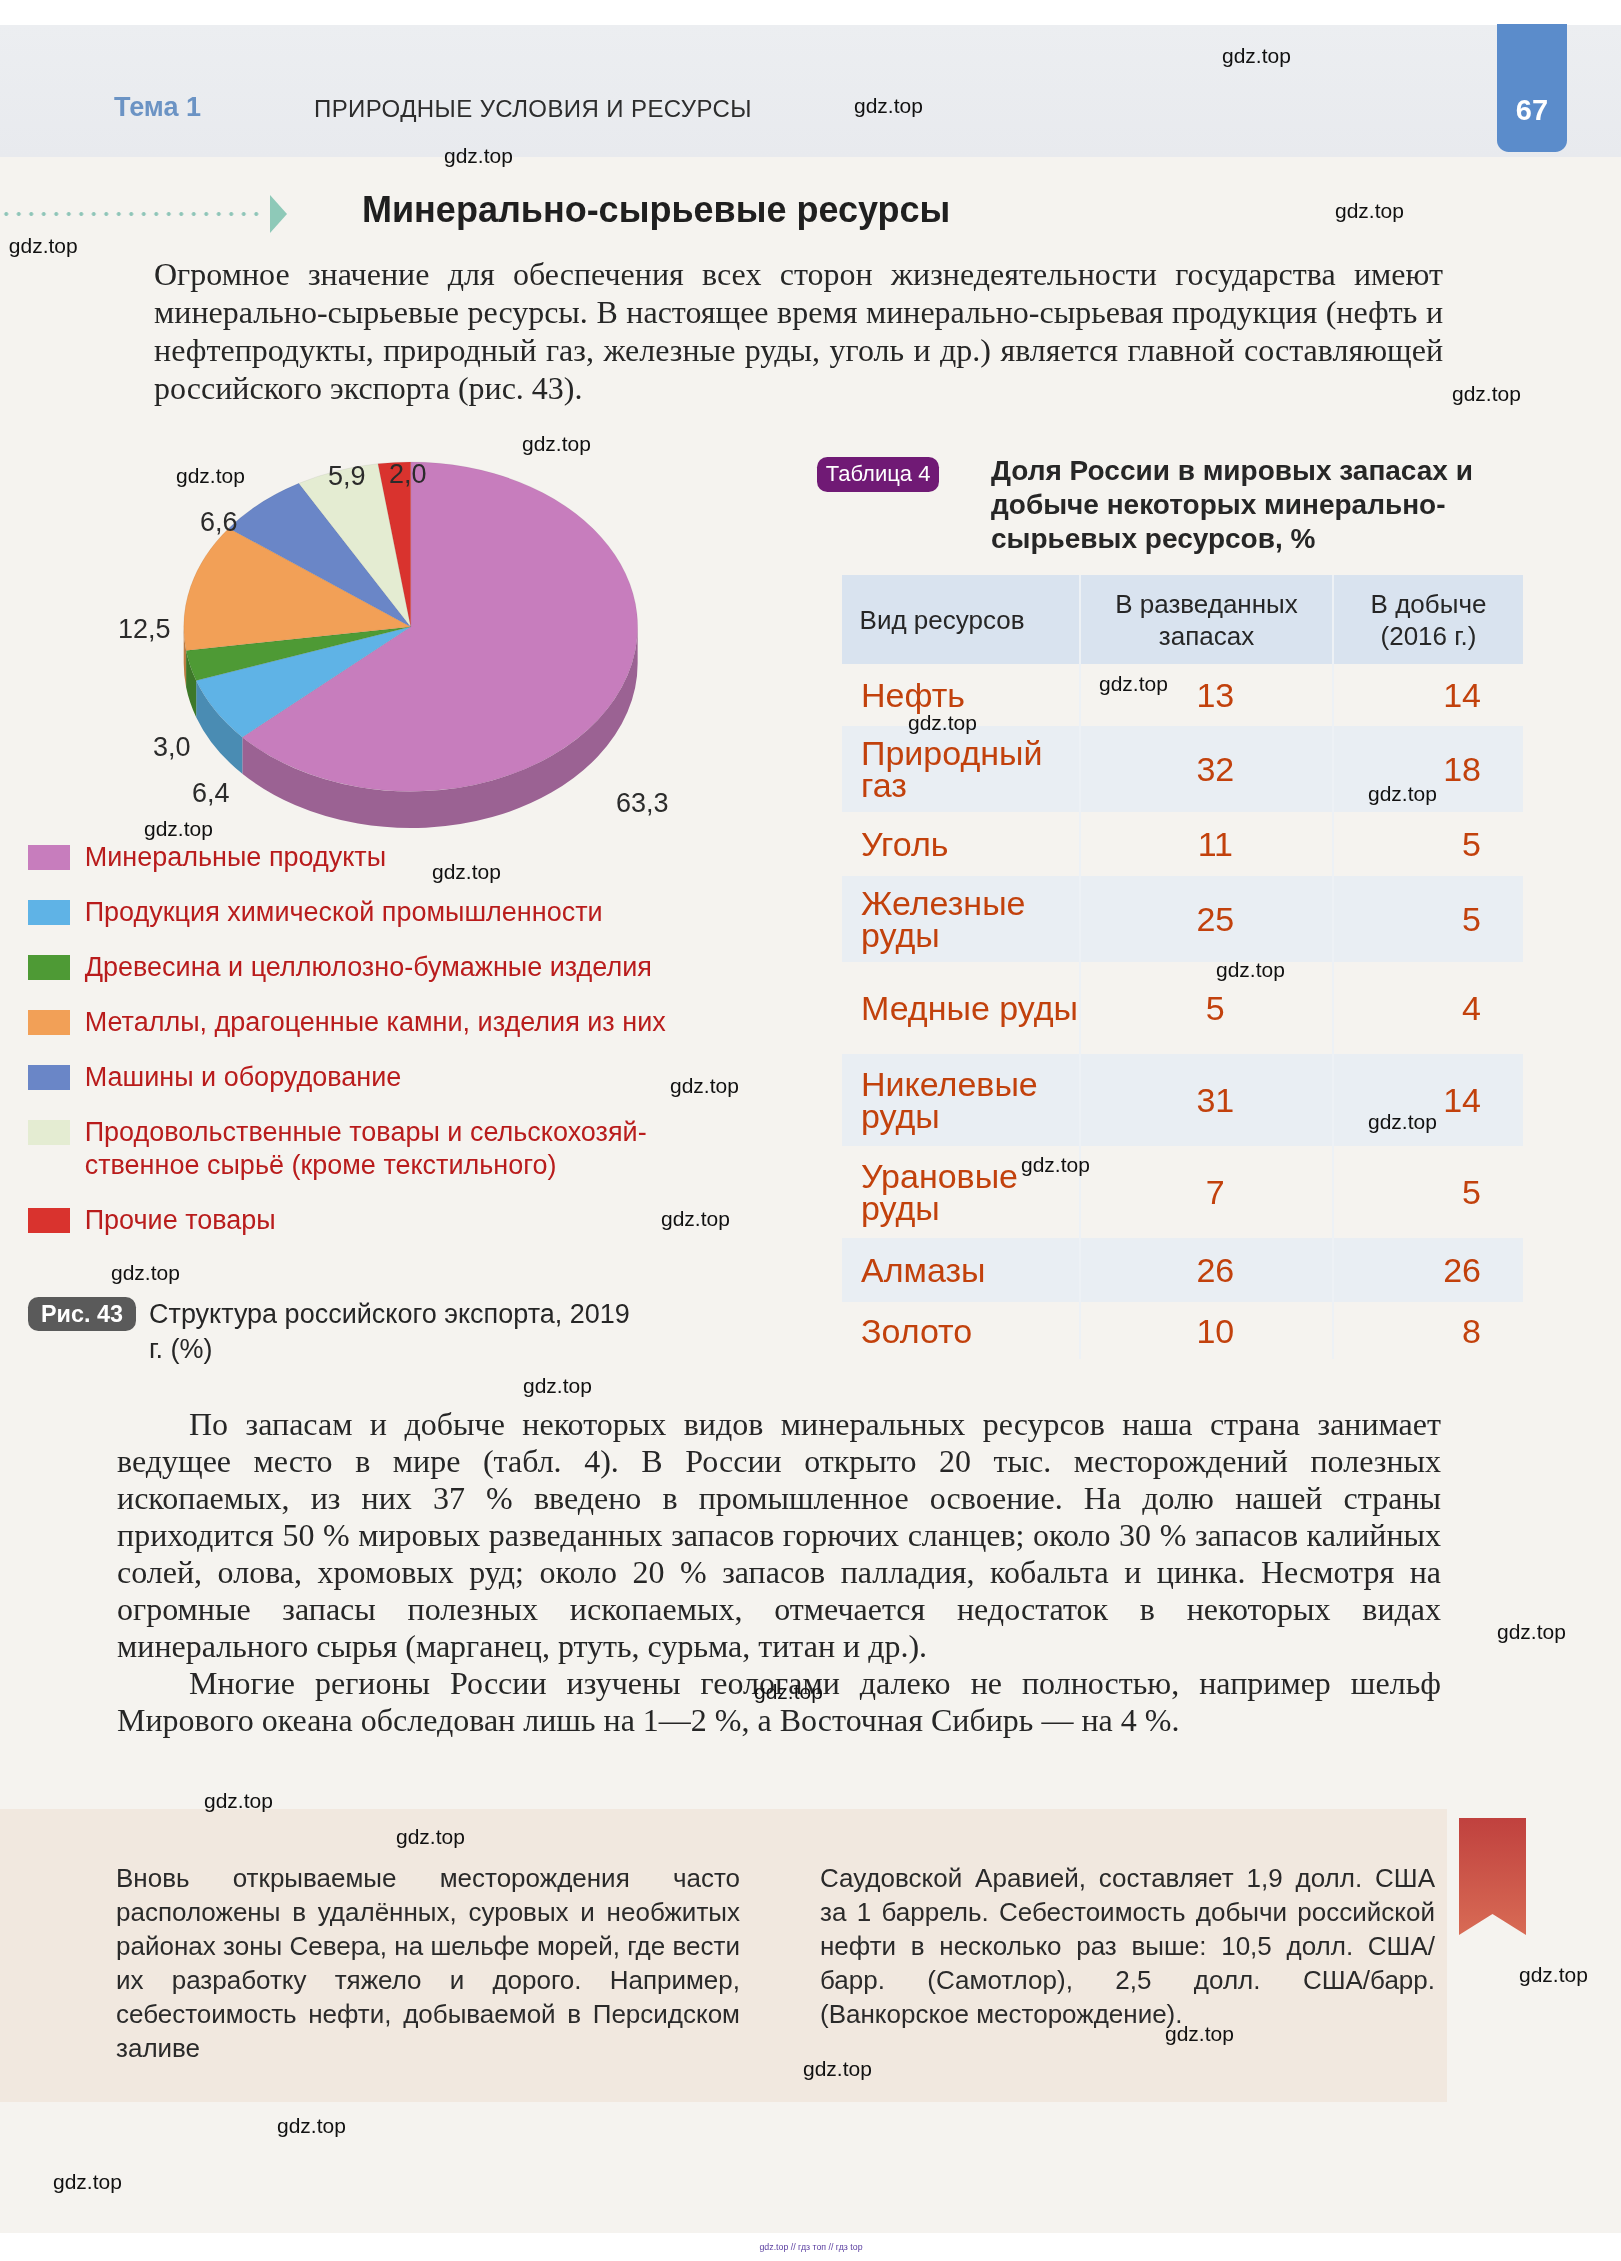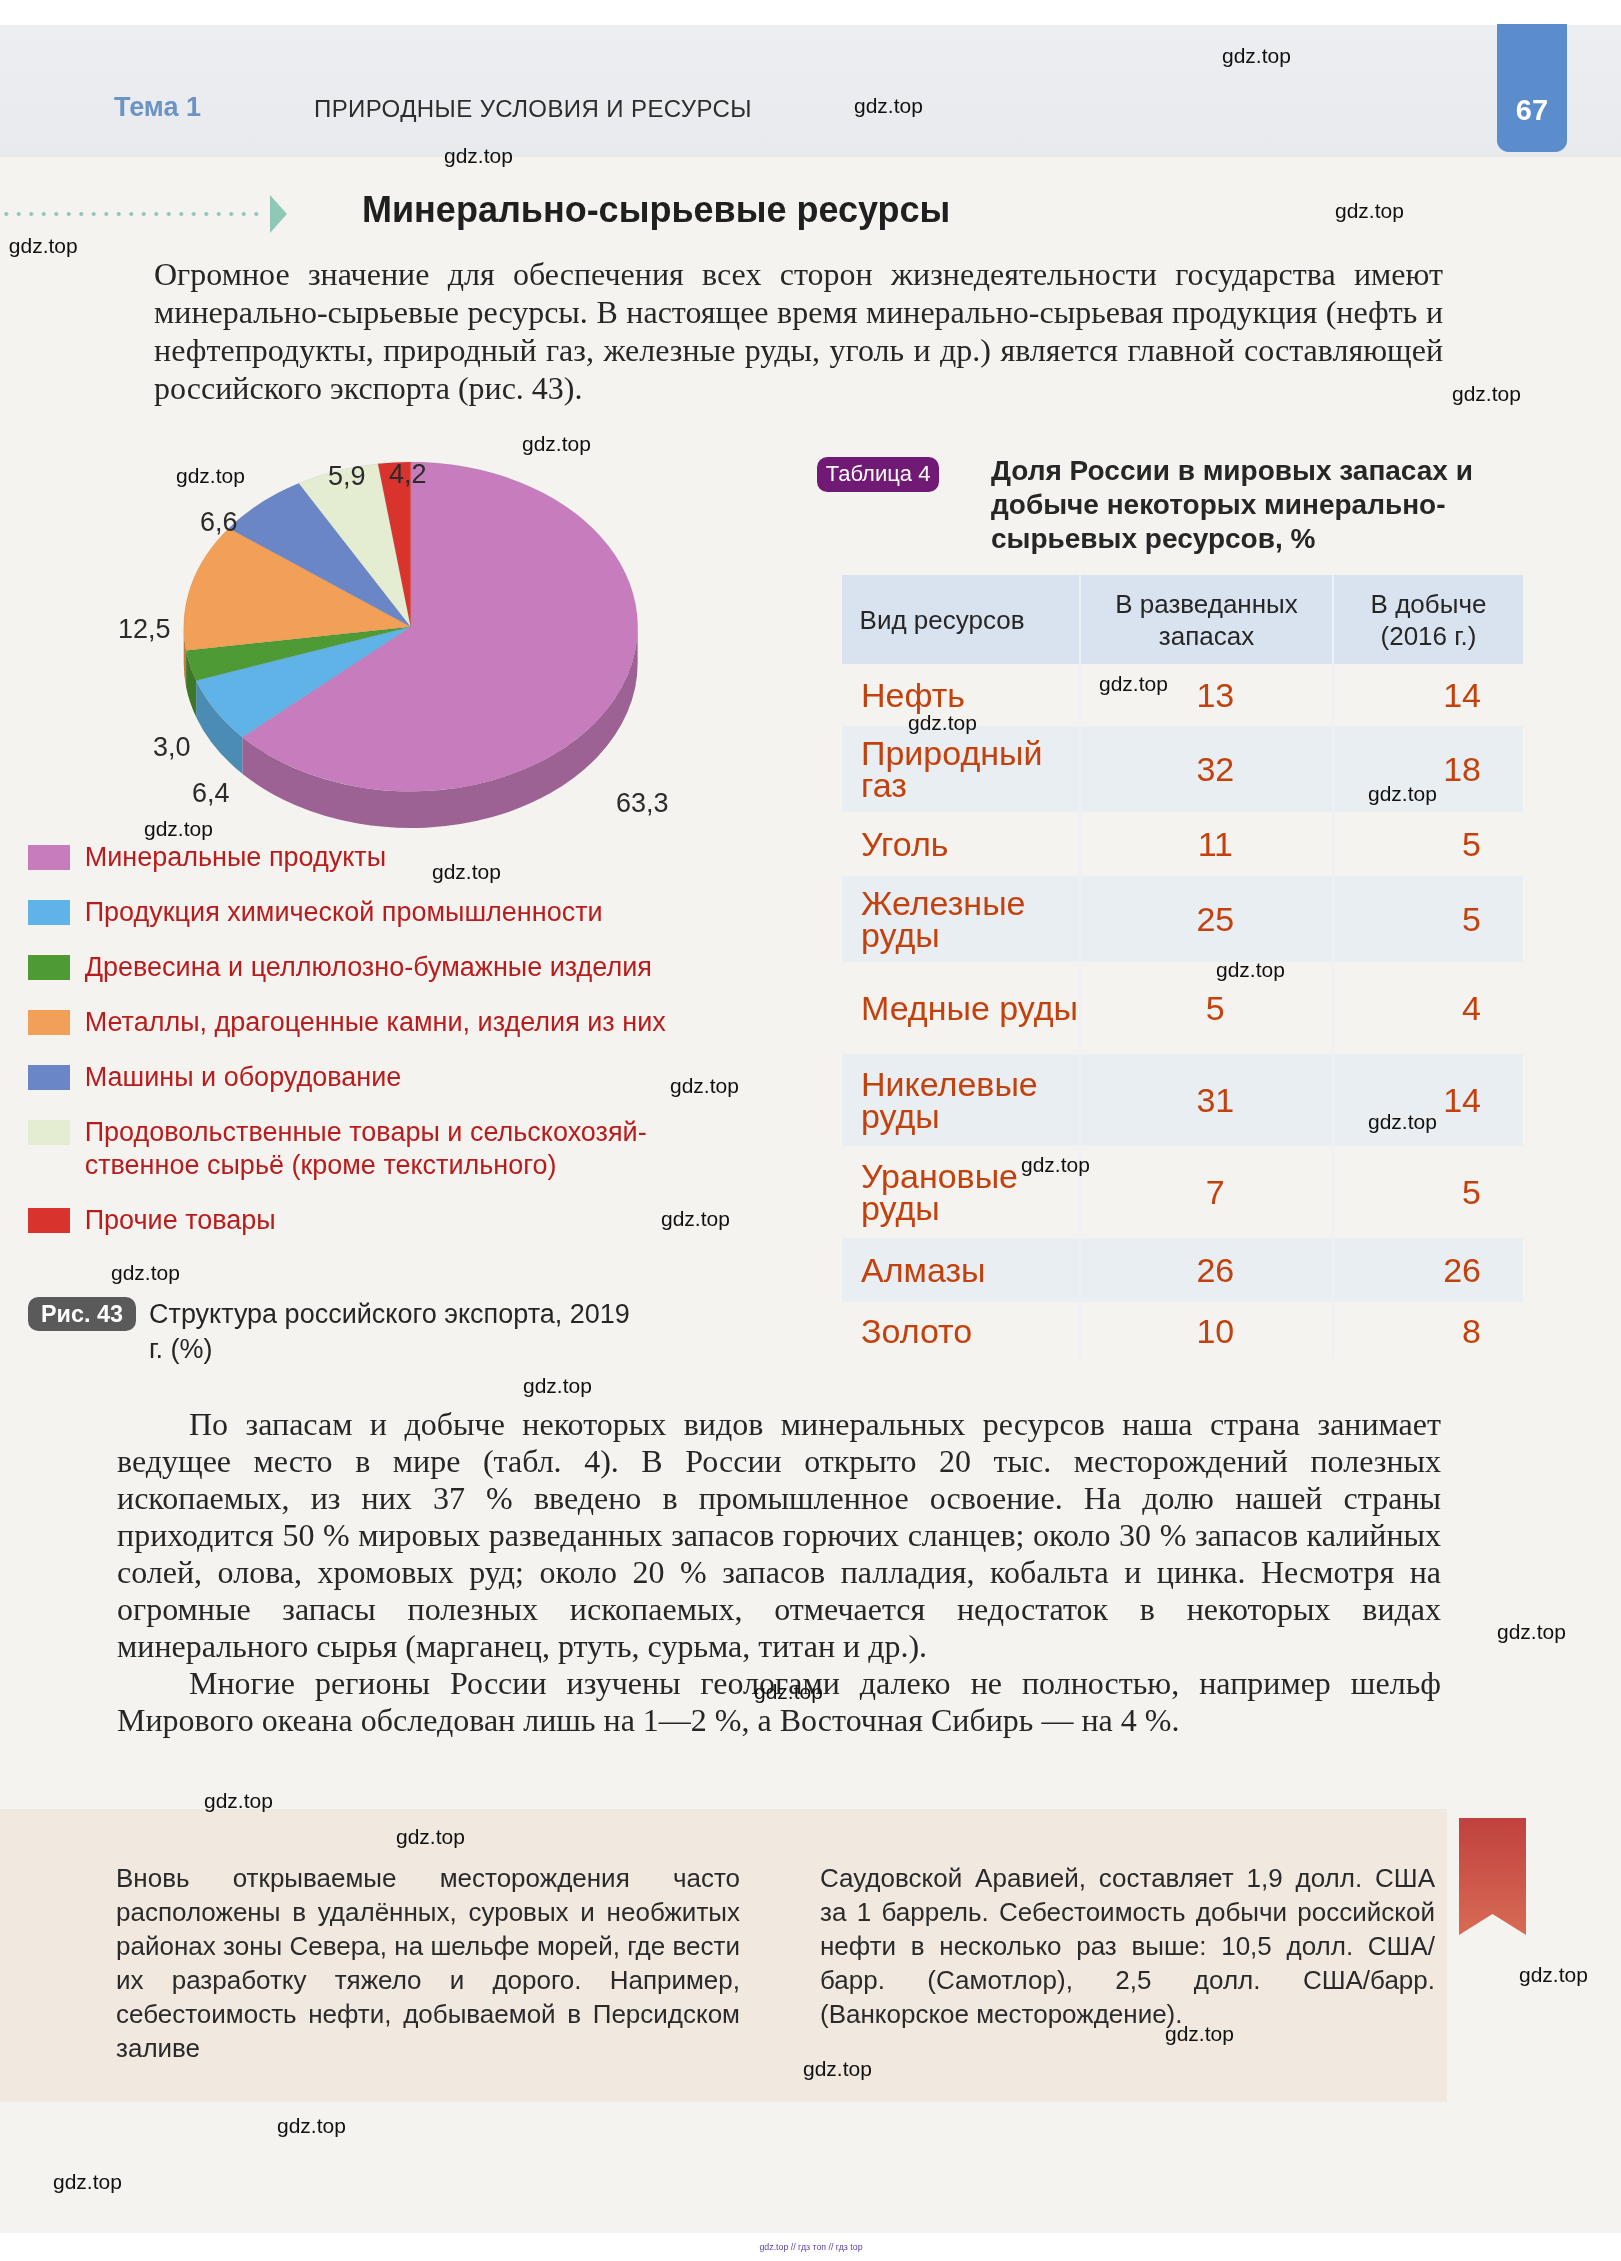--- a/index.html
+++ b/index.html
@@ -95,21 +95,21 @@
       <path d="M53.231403233178185,287.4024260742568 A310,225 0 0 1 50,255.00000000000003 L50,305 A310,225 0 0 0 53.231403233178185,337.4024260742568 Z" fill="rgb(189,125,68)"></path>
       <path d="M360,255 L360,30 A310,225 0 1 1 130.06005045099087,405.904254720762 Z" fill="#c77dbd" stroke="rgba(0,0,0,0.08)"></path>
       <path d="M360,255 L130.06005045099087,405.904254720762 A310,225 0 0 1 67.03044669426055,328.54980667236214 Z" fill="#5fb3e6" stroke="rgba(0,0,0,0.08)"></path>
       <path d="M360,255 L67.03044669426055,328.54980667236214 A310,225 0 0 1 53.231403233178185,287.4024260742568 Z" fill="#4e9a35" stroke="rgba(0,0,0,0.08)"></path>
       <path d="M360,255 L53.231403233178185,287.4024260742568 A310,225 0 0 1 111.51423469002819,120.47137881205833 Z" fill="#f2a057" stroke="rgba(0,0,0,0.08)"></path>
       <path d="M360,255 L111.51423469002819,120.47137881205833 A310,225 0 0 1 207.25452412002957,59.20865519935674 Z" fill="#6a86c7" stroke="rgba(0,0,0,0.08)"></path>
       <path d="M360,255 L207.25452412002957,59.20865519935674 A310,225 0 0 1 315.3566574088018,32.34537331440353 Z" fill="#e4ecd2" stroke="rgba(0,0,0,0.08)"></path>
       <path d="M360,255 L315.3566574088018,32.34537331440353 A310,225 0 0 1 359.99999999999994,30 Z" fill="#d9332e" stroke="rgba(0,0,0,0.08)"></path>
     </svg>
   <span class="pie-label" style="left:181px;top:20.5px;">5,9</span>
-  <span class="pie-label" style="left:242px;top:19px;">4,2</span>
+  <span class="pie-label" style="left:242px;top:19px;">2,0</span>
   <span class="pie-label" style="left:53px;top:67px;">6,6</span>
   <span class="pie-label" style="left:-29px;top:174px;">12,5</span>
   <span class="pie-label" style="left:6px;top:292px;">3,0</span>
   <span class="pie-label" style="left:45px;top:338px;">6,4</span>
   <span class="pie-label" style="left:469px;top:348px;">63,3</span>
 </div>
 
 <div class="legend">
   <div class="legend-item">
     <span class="legend-swatch" style="background: rgb(199, 125, 189);"></span>

